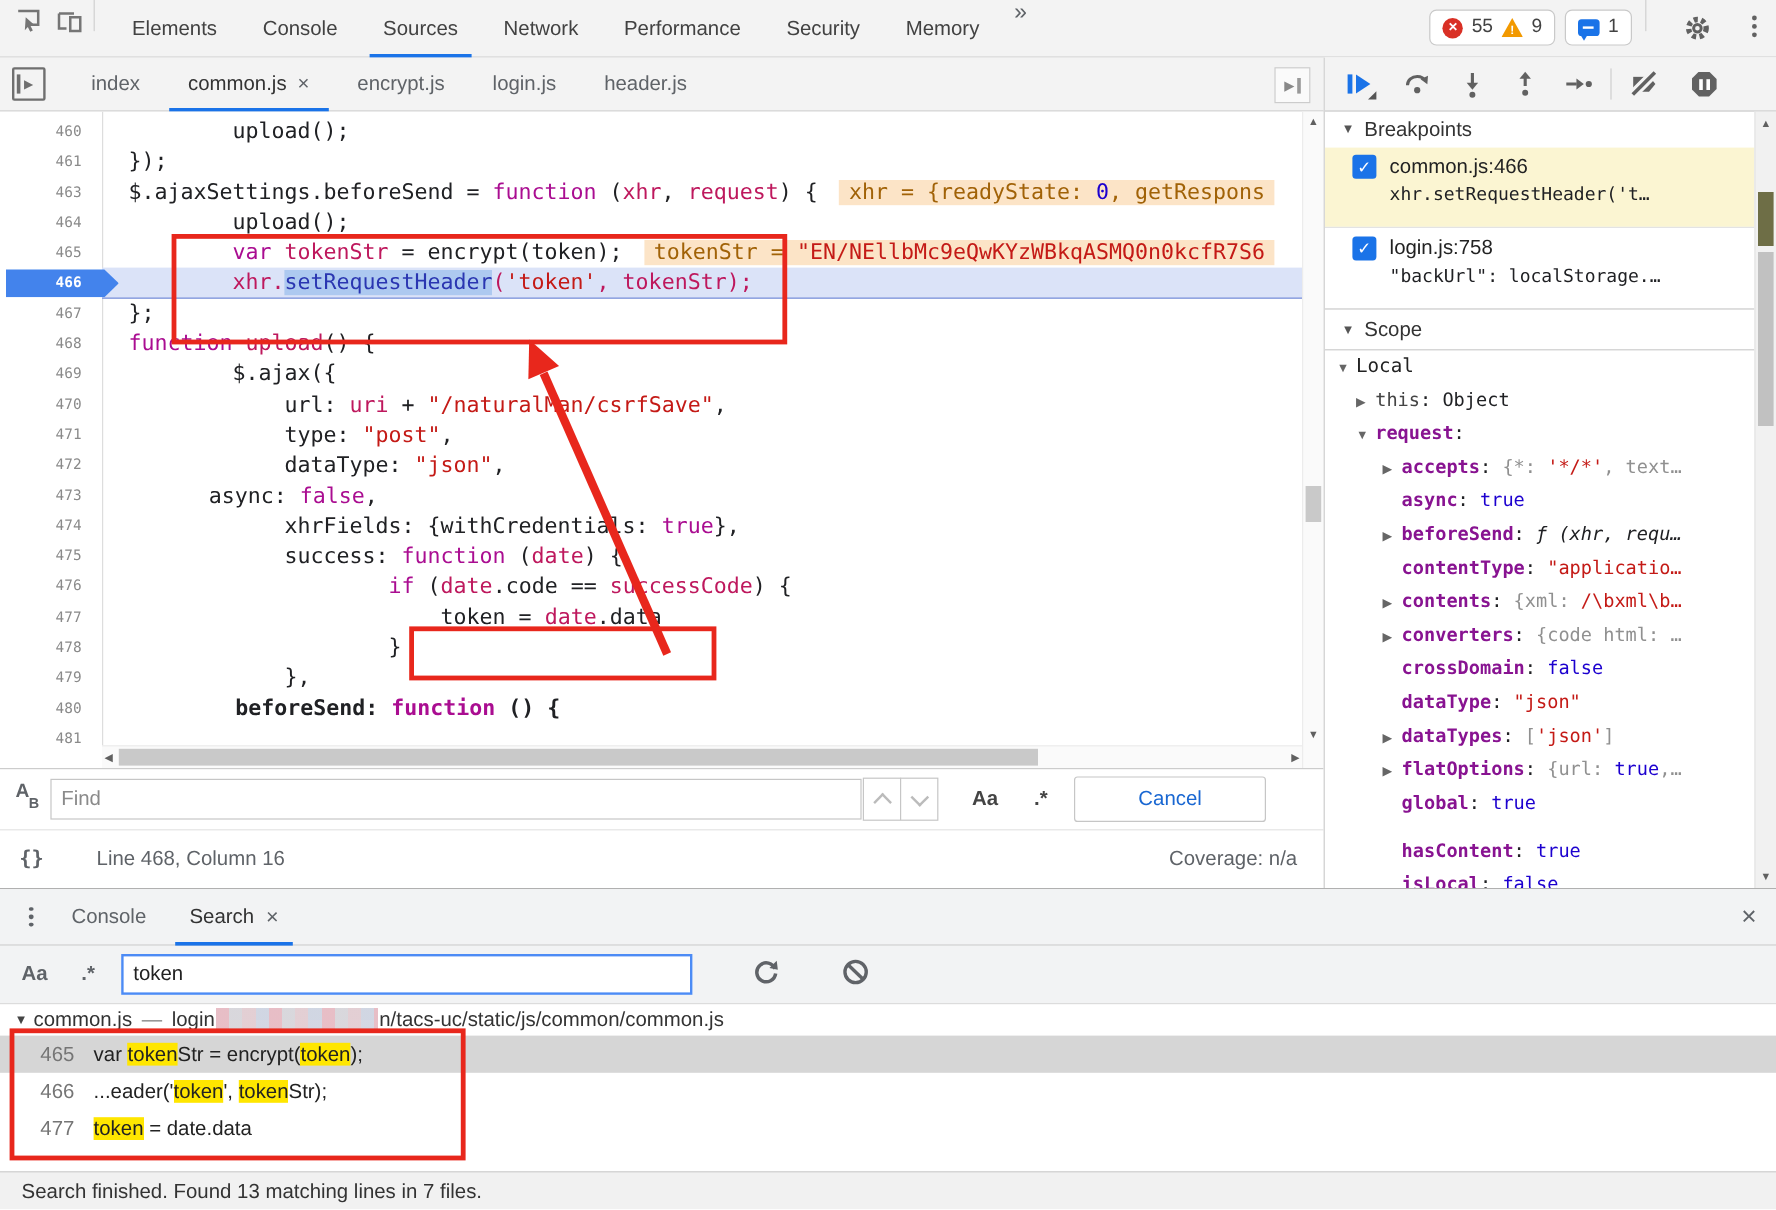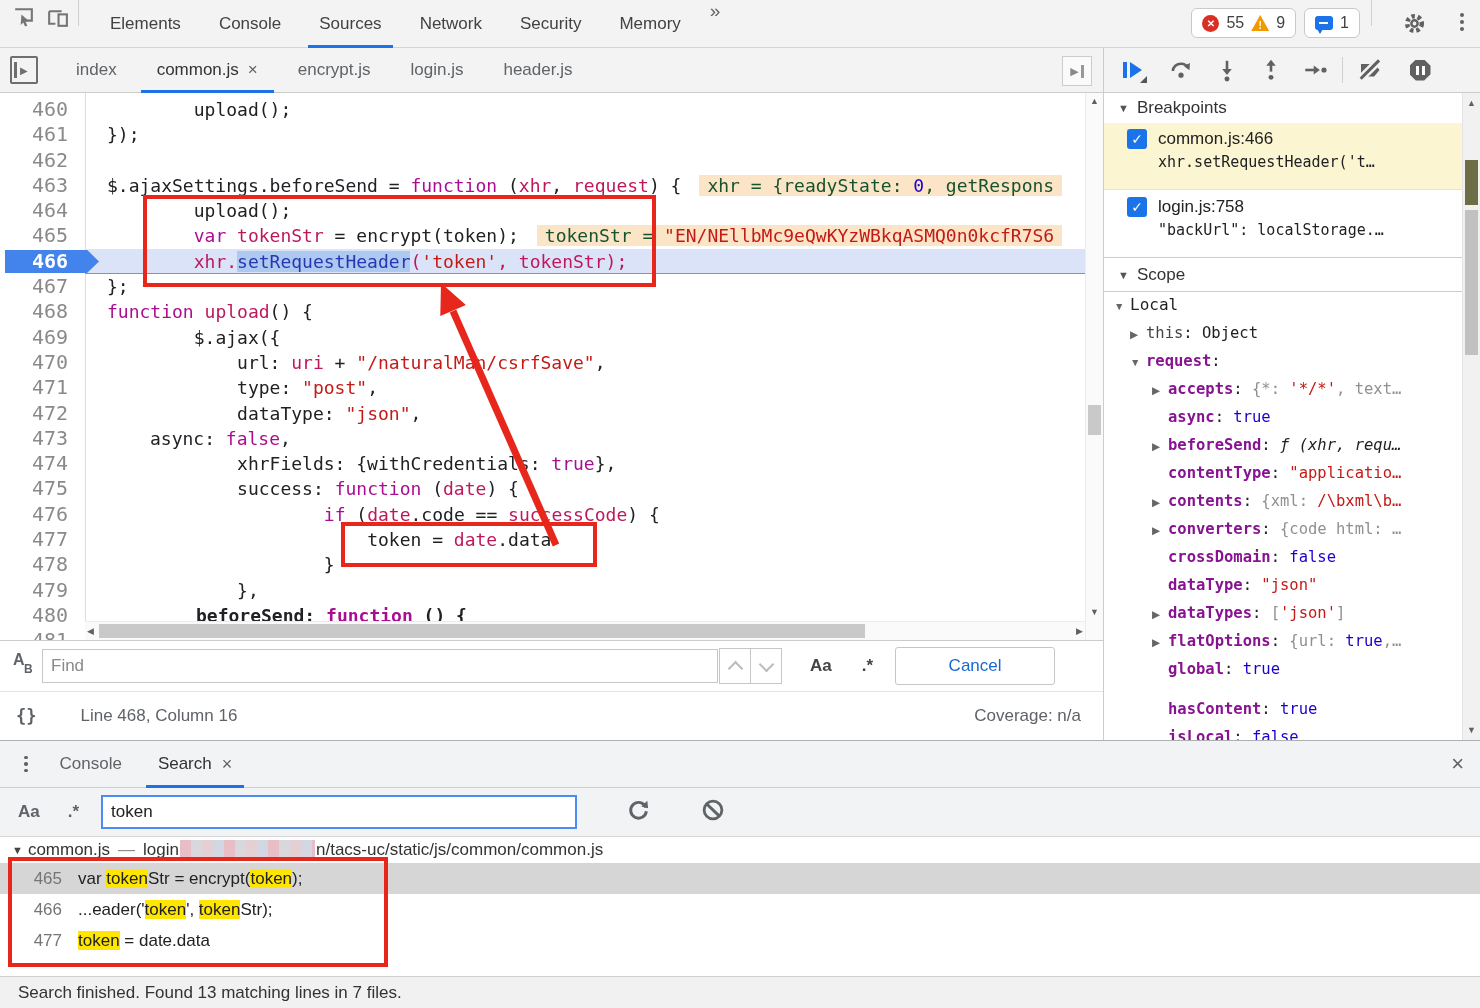--- a/index.html
+++ b/index.html
@@ -47,32 +47,32 @@
   .srcpanelico{position:absolute;left:1062px;top:56px;width:28px;height:28px;background:#fafafa;
            border:1px solid #ccc;display:flex;align-items:center;justify-content:center;color:#888;font-size:11px}
   .srcpanelico .rbar{width:3px;height:13px;background:#999;margin-left:2px}
 
   
   .editor{position:absolute;left:0;top:93px;width:1103px;height:547px;overflow:hidden;background:#fff}
   .gutcol{position:absolute;left:0;top:0;bottom:0;width:85px;border-right:1px solid #ddd}
   .crows{position:absolute;left:0;top:4px;right:18px}
   .crow{display:flex;height:25.3px;line-height:25.3px;white-space:pre}
   .gut{flex:0 0 85px;width:85px;box-sizing:border-box;text-align:right;padding-right:17px;
-       color:#8a8a8a;font-family:"DejaVu Sans Mono",monospace;font-size:20px;position:relative}
+       color:#8a8a8a;font-family:"DejaVu Sans Mono",monospace;font-size:12px;position:relative}
   .ctext{flex:1;overflow:hidden;font-family:"DejaVu Sans Mono",monospace;font-size:18px;color:#202124}
   .crow.exec .ctext{background:#dbe3f8;box-shadow:inset 0 -1px 0 #7a90d9}
   .flagbox{position:absolute;left:5px;top:1px;bottom:1px;right:-14px;background:#4383ec;
        clip-path:polygon(0 0,calc(100% - 12px) 0,100% 50%,calc(100% - 12px) 100%,0 100%)}
   .gut .gnum{position:relative;z-index:1}
   .crow.exec .gut{color:#fff;font-weight:bold}
   .tk-d{color:#202124}.tk-k{color:#aa0d91}.tk-s{color:#c41a16}
   .tk-v{color:#be185d}
   .tk-vh{color:#2a36b1;background:#adc9f0}
   .hint{background:#fce4c7;margin-left:18px;padding:0 8px;color:#8f8f8f}
-  .tk-hg{color:#14532d}.tk-hn{color:#1c00cf}.tk-hs{color:#c41a16}
+  .tk-hg{color:#a16207}.tk-hn{color:#1c00cf}.tk-hs{color:#c41a16}
 
   
   .redbox{position:absolute;border:4px solid #e8271c;z-index:6;pointer-events:none}
   .arrowsvg{position:absolute;left:0;top:0;width:1085px;height:547px;z-index:5;pointer-events:none}
 
   
   .vscroll{position:absolute;right:0;top:0;width:18px;height:547px;background:#fafafa;border-left:1px solid #ececec;box-sizing:border-box}
   .vscroll .thumb{position:absolute;left:2px;right:2px;top:312px;height:30px;background:#c9c9c9}
   .sarrow{position:absolute;width:100%;text-align:center;color:#606060;font-size:9px;line-height:16px}
   .hscroll{position:absolute;left:85px;top:528px;width:1000px;height:19px;background:#fafafa;border-top:1px solid #ececec;box-sizing:border-box}
@@ -202,20 +202,21 @@
           <path d="M4 6h12M4 6v12h6" fill="none" stroke="currentColor" stroke-width="2"></path>
           <rect x="13" y="9" width="8" height="11" fill="#f3f3f3" stroke="currentColor" stroke-width="2"></rect>
         </svg>
     </div>
     <div class="vdiv"></div>
     <div class="maintabs" id="main-tabs">
         <div class="mtab">Elements</div>
         <div class="mtab">Console</div>
         <div class="mtab active">Sources</div>
         <div class="mtab">Network</div>
+        <div class="mtab">Performance</div>
         <div class="mtab">Security</div>
         <div class="mtab">Memory</div>
       </div>
     <span class="moretabs">»</span>
 
     <div class="badges">
       <div class="bgrp">
         <span class="errdot">✕</span>
         <span class="cnt">55</span>
         <span class="warntri">!</span>
@@ -264,32 +265,31 @@
         </div>
       </div>
   </div>
   <div class="srcpanelico">▶<span class="rbar"></span></div>
 
   <div class="editor">
     <div class="gutcol"></div>
     <div class="crows" id="code-rows">
         <div class="crow"><div class="gut"><span class="gnum">460</span></div><div class="ctext" style="padding-left: 108.72px;"><span class="tk-d">upload();</span></div></div>
         <div class="crow"><div class="gut"><span class="gnum">461</span></div><div class="ctext" style="padding-left: 22px;"><span class="tk-d">});</span></div></div>
-        <div class="crow"><div class="gut"><span class="gnum">462</span></div><div class="ctext" style="padding-left: 22px;"></div></div>
         <div class="crow"><div class="gut"><span class="gnum">463</span></div><div class="ctext" style="padding-left: 22px;"><span class="tk-d">$.ajaxSettings.beforeSend = </span><span class="tk-k">function</span><span class="tk-d"> (</span><span class="tk-v">xhr</span><span class="tk-d">, </span><span class="tk-v">request</span><span class="tk-d">) {</span><span class="hint"><span class="tk-hg">xhr = {readyState: </span><span class="tk-hn">0</span><span class="tk-hg">, getRespons</span></span></div></div>
         <div class="crow"><div class="gut"><span class="gnum">464</span></div><div class="ctext" style="padding-left: 108.72px;"><span class="tk-d">upload();</span></div></div>
         <div class="crow"><div class="gut"><span class="gnum">465</span></div><div class="ctext" style="padding-left: 108.72px;"><span class="tk-k">var</span><span class="tk-d"> </span><span class="tk-v">tokenStr</span><span class="tk-d"> = encrypt(token);</span><span class="hint"><span class="tk-hg">tokenStr = </span><span class="tk-hs">"EN/NEllbMc9eQwKYzWBkqASMQ0n0kcfR7S6</span></span></div></div>
         <div class="crow exec"><div class="gut"><span class="flagbox"></span><span class="gnum">466</span></div><div class="ctext" style="padding-left: 108.72px;"><span class="tk-v">xhr.</span><span class="tk-vh">setRequestHeader</span><span class="tk-v">(</span><span class="tk-s">'token'</span><span class="tk-v">, tokenStr);</span></div></div>
         <div class="crow"><div class="gut"><span class="gnum">467</span></div><div class="ctext" style="padding-left: 22px;"><span class="tk-d">};</span></div></div>
         <div class="crow"><div class="gut"><span class="gnum">468</span></div><div class="ctext" style="padding-left: 22px;"><span class="tk-k">function</span><span class="tk-d"> </span><span class="tk-v">upload</span><span class="tk-d">() {</span></div></div>
         <div class="crow"><div class="gut"><span class="gnum">469</span></div><div class="ctext" style="padding-left: 108.72px;"><span class="tk-d">$.ajax({</span></div></div>
         <div class="crow"><div class="gut"><span class="gnum">470</span></div><div class="ctext" style="padding-left: 152.08px;"><span class="tk-d">url: </span><span class="tk-v">uri</span><span class="tk-d"> + </span><span class="tk-s">"/naturalMan/csrfSave"</span><span class="tk-d">,</span></div></div>
         <div class="crow"><div class="gut"><span class="gnum">471</span></div><div class="ctext" style="padding-left: 152.08px;"><span class="tk-d">type: </span><span class="tk-s">"post"</span><span class="tk-d">,</span></div></div>
         <div class="crow"><div class="gut"><span class="gnum">472</span></div><div class="ctext" style="padding-left: 152.08px;"><span class="tk-d">dataType: </span><span class="tk-s">"json"</span><span class="tk-d">,</span></div></div>
-        <div class="crow"><div class="gut"><span class="gnum">473</span></div><div class="ctext" style="padding-left: 65px;"><span class="tk-d">async: </span><span class="tk-k">false</span><span class="tk-d">,</span></div></div>
+        <div class="crow"><div class="gut"><span class="gnum">473</span></div><div class="ctext" style="padding-left: 89px;"><span class="tk-d">async: </span><span class="tk-k">false</span><span class="tk-d">,</span></div></div>
         <div class="crow"><div class="gut"><span class="gnum">474</span></div><div class="ctext" style="padding-left: 152.08px;"><span class="tk-d">xhrFields: {withCredentials: </span><span class="tk-k">true</span><span class="tk-d">},</span></div></div>
         <div class="crow"><div class="gut"><span class="gnum">475</span></div><div class="ctext" style="padding-left: 152.08px;"><span class="tk-d">success: </span><span class="tk-k">function</span><span class="tk-d"> (</span><span class="tk-v">date</span><span class="tk-d">) {</span></div></div>
         <div class="crow"><div class="gut"><span class="gnum">476</span></div><div class="ctext" style="padding-left: 238.8px;"><span class="tk-k">if</span><span class="tk-d"> (</span><span class="tk-v">date</span><span class="tk-d">.code == </span><span class="tk-v">successCode</span><span class="tk-d">) {</span></div></div>
         <div class="crow"><div class="gut"><span class="gnum">477</span></div><div class="ctext" style="padding-left: 282.16px;"><span class="tk-d">token = </span><span class="tk-v">date</span><span class="tk-d">.data</span></div></div>
         <div class="crow"><div class="gut"><span class="gnum">478</span></div><div class="ctext" style="padding-left: 238.8px;"><span class="tk-d">}</span></div></div>
         <div class="crow"><div class="gut"><span class="gnum">479</span></div><div class="ctext" style="padding-left: 152.08px;"><span class="tk-d">},</span></div></div>
         <div class="crow"><div class="gut"><span class="gnum">480</span></div><div class="ctext" style="padding-left: 111px; font-weight: bold;"><span class="tk-d">beforeSend: </span><span class="tk-k">function</span><span class="tk-d"> () {</span></div></div>
         <div class="crow"><div class="gut"><span class="gnum">481</span></div><div class="ctext" style="padding-left: 22px;"></div></div>
       </div>
 

